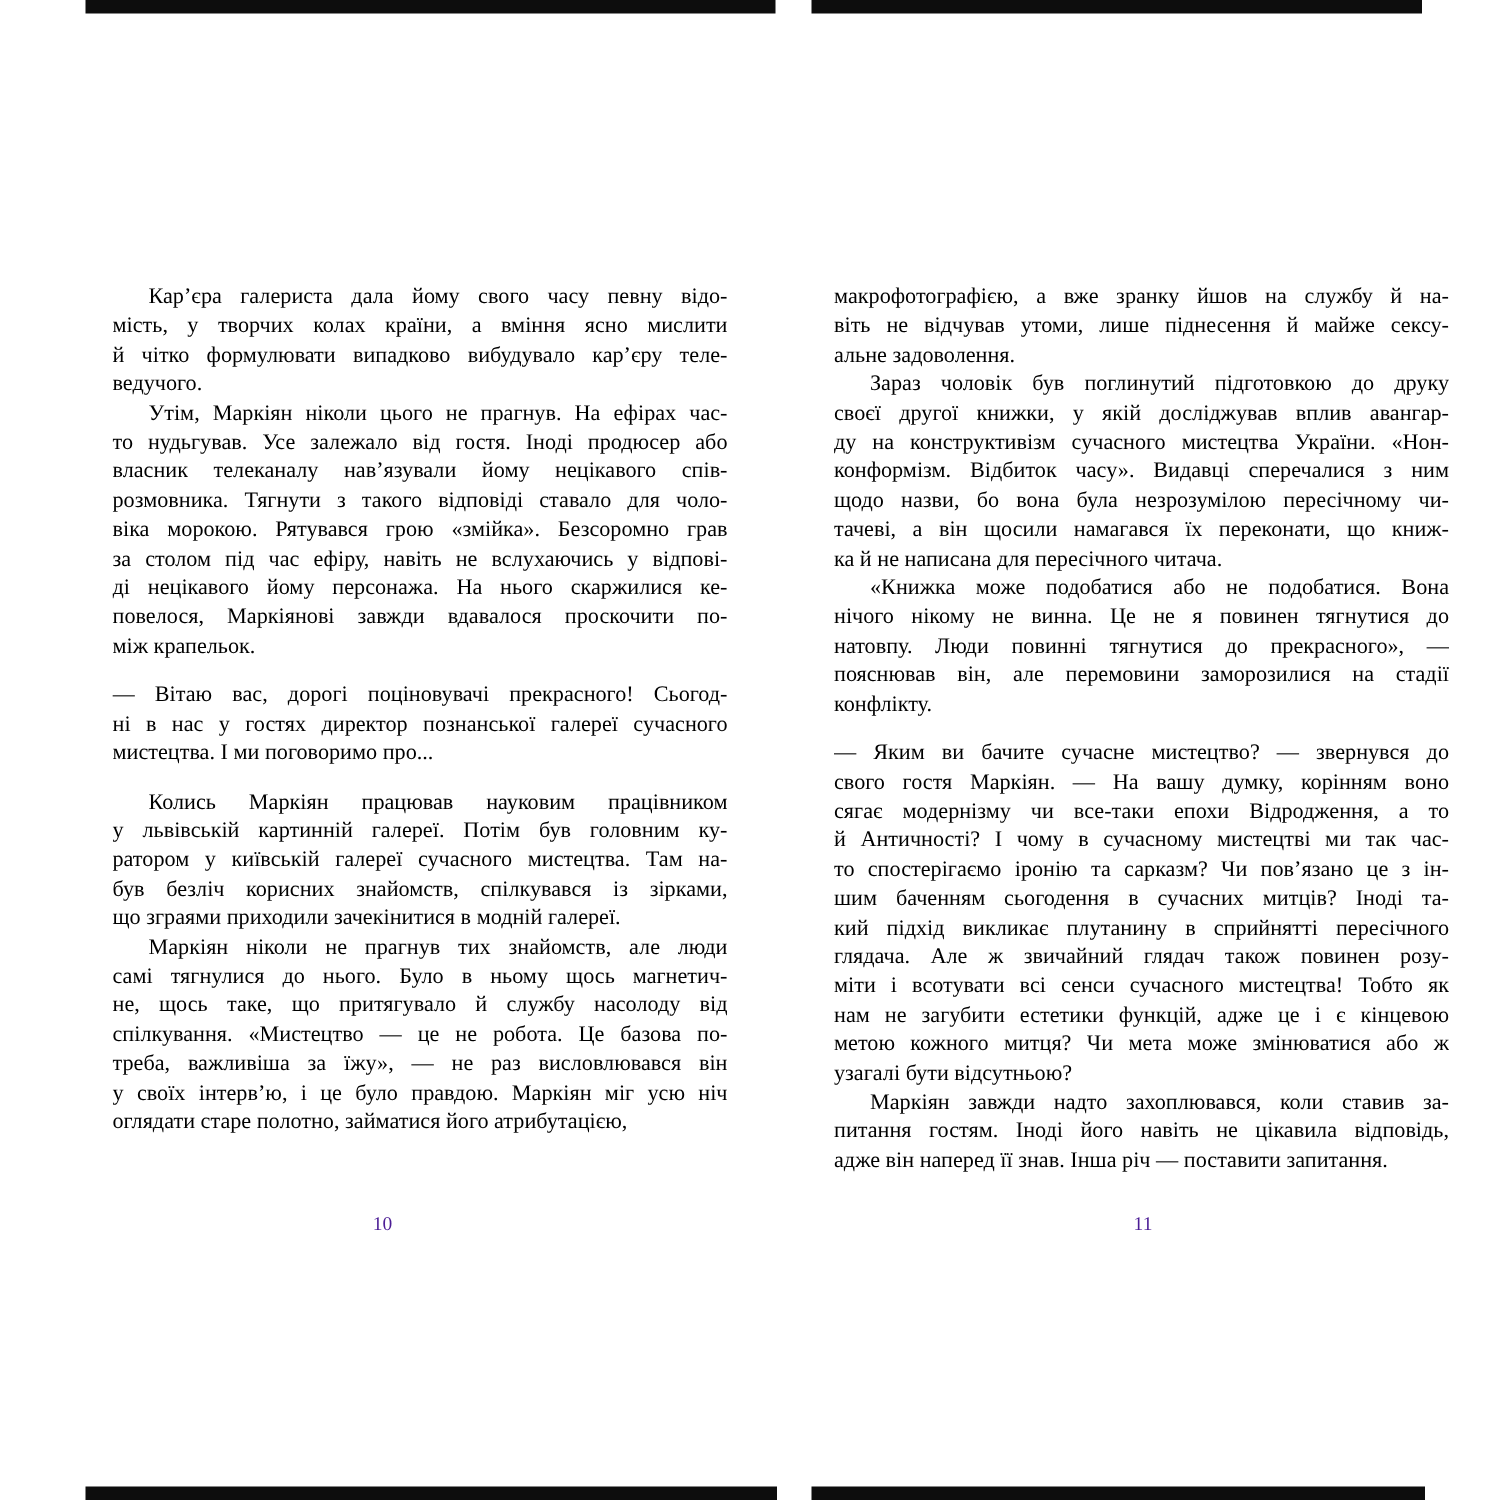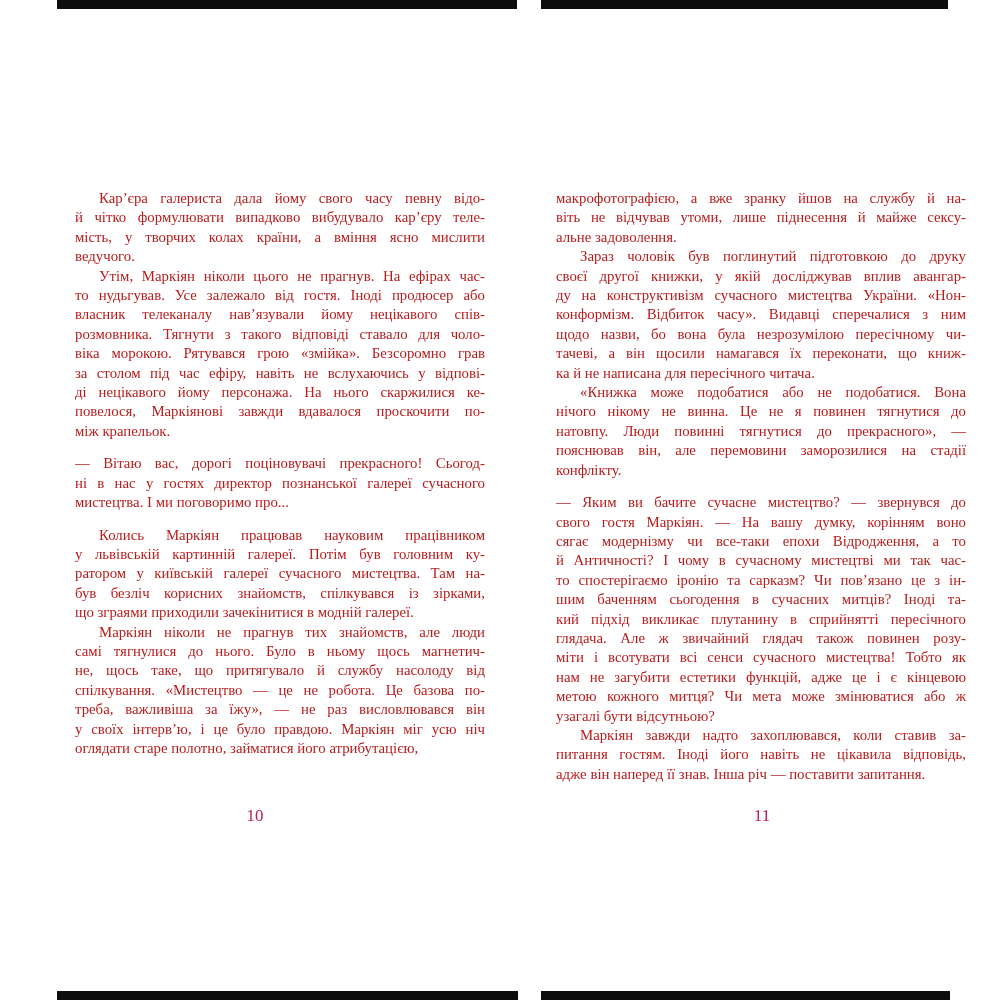--- a/index.html
+++ b/index.html
@@ -16,60 +16,60 @@
     background: #0d0d0d;
   }
   .edge-top { top: 0; }
   .edge-bottom { top: 991px; }
   .text-col {
     position: absolute;
     top: 189px;
     width: 410px;
     font-size: 14.8px;
     line-height: 19.4px;
-    color: #b91c1c;
+    color: #000000;
   }
   .text-col-left { left: 75px; }
   .text-col-right { left: 556px; }
   .para { margin: 0; }
   .para.gap { margin-top: 13px; }
   .line {
     text-align: justify;
     text-align-last: justify;
     white-space: nowrap;
     overflow: hidden;
   }
   .line.last { text-align-last: left; }
   .line.ind { text-indent: 24px; }
   .page-number {
     position: absolute;
     top: 808px;
     width: 60px;
     text-align: center;
-    font-size: 17px;
+    font-size: 13px;
     line-height: 16px;
-    color: #be185d;
+    color: #4c1d95;
   }
   .page-number-left  { left: 225px; }
   .page-number-right { left: 732px; }
 </style>
 </head>
 <body>
 
 <div class="edge-bar edge-top" style="left:57px;width:460px;"></div>
 <div class="edge-bar edge-top" style="left:541px;width:407px;"></div>
 <div class="edge-bar edge-bottom" style="left:57px;width:461px;"></div>
 <div class="edge-bar edge-bottom" style="left:541px;width:409px;"></div>
 
 <div>
   <div class="text-col text-col-left">
       <div class="para">
         <div class="line ind">Кар’єра галериста дала йому свого часу певну відо-</div>
+        <div class="line">мість, у творчих колах країни, а вміння ясно мислити</div>
         <div class="line">й чітко формулювати випадково вибудувало кар’єру теле-</div>
-        <div class="line">мість, у творчих колах країни, а вміння ясно мислити</div>
         <div class="line last">ведучого.</div>
       </div>
       <div class="para">
         <div class="line ind">Утім, Маркіян ніколи цього не прагнув. На ефірах час-</div>
         <div class="line">то нудьгував. Усе залежало від гостя. Іноді продюсер або</div>
         <div class="line">власник телеканалу нав’язували йому нецікавого спів-</div>
         <div class="line">розмовника. Тягнути з такого відповіді ставало для чоло-</div>
         <div class="line">віка морокою. Рятувався грою «змійка». Безсоромно грав</div>
         <div class="line">за столом під час ефіру, навіть не вслухаючись у відпові-</div>
         <div class="line">ді нецікавого йому персонажа. На нього скаржилися ке-</div>

